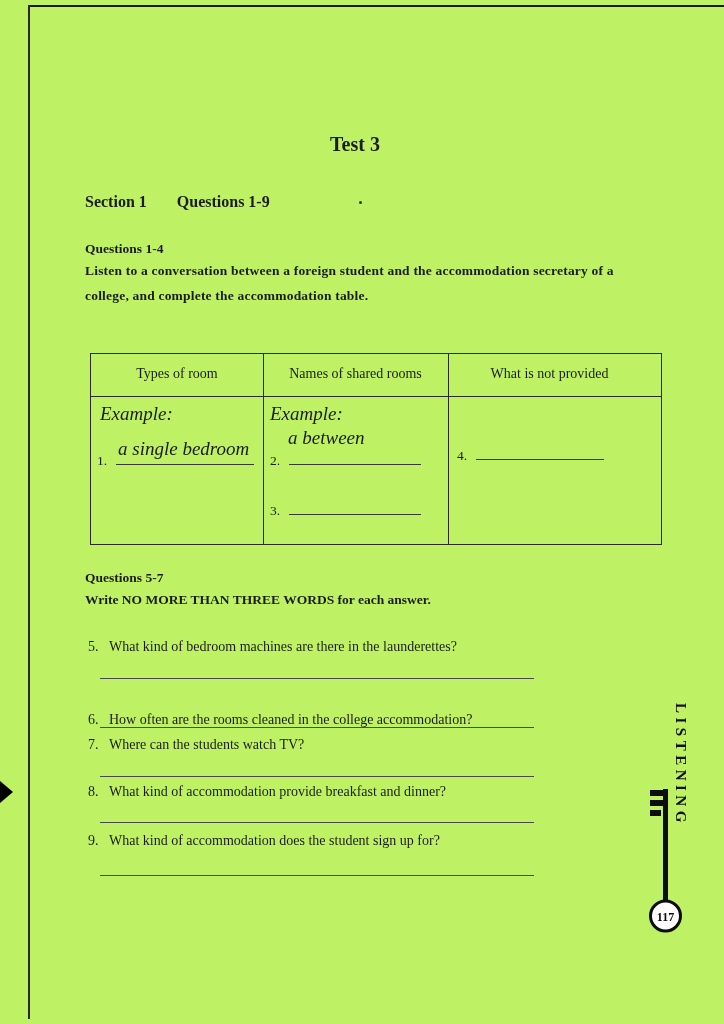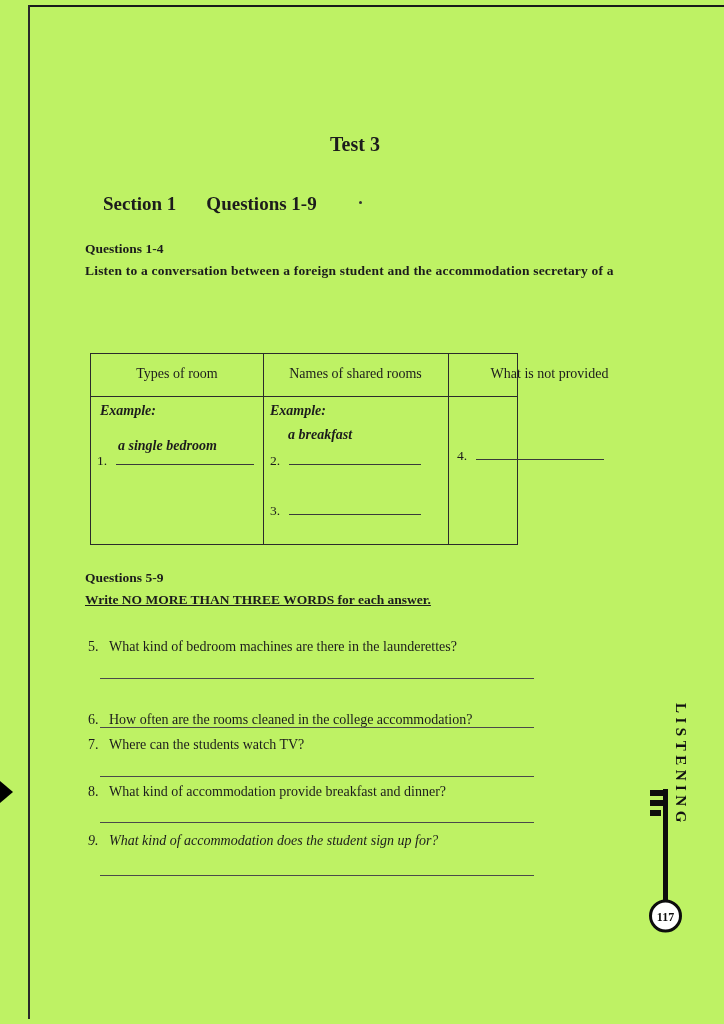--- a/index.html
+++ b/index.html
@@ -22,50 +22,50 @@
     border-left: 13px solid #000;
   }
   .stray-dot { position: absolute; left: 359px; top: 201px; width: 3px; height: 3px; background: #333; border-radius: 50%; }
 
   
   .title {
     position: absolute; left: 85px; top: 133px; width: 540px;
     text-align: center; font-size: 20px; font-weight: bold;
   }
   .section-heading {
-    position: absolute; left: 103px; top: 193px;
-    font-size: 19px; font-weight: bold;
+    position: absolute; left: 85px; top: 193px;
+    font-size: 16px; font-weight: bold;
   }
   .section-heading .range { margin-left: 30px; }
 
   .q14-heading { position: absolute; left: 85px; top: 241px; font-size: 13.5px; font-weight: bold; }
   .instr { position: absolute; left: 85px; font-size: 13.5px; font-weight: bold; letter-spacing: .2px; text-align: center; }
   .instr.l1 { top: 263px; }
   .instr.l2 { top: 288px; }
 
   .table-caption {
     position: absolute; left: 85px; top: 330px; width: 540px;
     text-align: center; font-size: 15px;
   }
 
   
   .acc-table {
-    position: absolute; left: 90px; top: 353px; width: 428px; height: 192px;
+    position: absolute; left: 90px; top: 353px; width: 572px; height: 192px;
     border: 1.5px solid #2b2b2b;
   }
   .acc-table .vline { position: absolute; top: 0; bottom: 0; width: 1.4px; background: #2b2b2b; }
   .acc-table .v1 { left: 172px; }
   .acc-table .v2 { left: 357px; }
   .acc-table .hline { position: absolute; left: 0; right: 0; top: 42px; height: 1.4px; background: #2b2b2b; }
   .acc-table .th { position: absolute; top: 12px; text-align: center; font-size: 14px; }
   .acc-table .th1 { left: 0; width: 172px; }
   .acc-table .th2 { left: 172px; width: 185px; }
   .acc-table .th3 { left: 371px; width: 175px; }
 
-  .ex-label, .ex-value { position: absolute; font-style: italic; font-size: 14px; font-weight: bold; }
+  .ex-label, .ex-value { position: absolute; font-style: italic; font-size: 19px; }
   .ex1-label { left: 9px;  top: 49px; }
   .ex1-value { left: 27px; top: 84px; }
   .ex2-label { left: 179px; top: 49px; }
   .ex2-value { left: 197px; top: 73px; }
 
   .blank-row { position: absolute; font-size: 13.5px; white-space: nowrap; }
   .blank-row .bnum { display: inline-block; }
   .blank {
     display: inline-block; height: 13px; margin-left: 9px;
     border-bottom: 1.2px solid #3a3a3a; vertical-align: baseline;
@@ -74,25 +74,25 @@
   .b1 .blank { width: 138px; }
   .b2 { left: 179px; top: 98px;  }
   .b2 .blank { width: 132px; }
   .b3 { left: 179px; top: 148px; }
   .b3 .blank { width: 132px; }
   .b4 { left: 366px; top: 93px;  }
   .b4 .blank { width: 128px; }
 
   
   .q59-heading { position: absolute; left: 85px; top: 570px; font-size: 13.5px; font-weight: bold; }
-  .q59-instr   { position: absolute; left: 85px; top: 592px; font-size: 13.5px; font-weight: bold; text-decoration: underline; }
+  .q59-instr   { position: absolute; left: 85px; top: 592px; font-size: 13.5px; font-weight: bold; }
 
   .qitem { position: absolute; left: 88px; width: 470px; font-size: 14px; white-space: nowrap; }
   .qitem .qnum  { display: inline-block; width: 21px; }
-  .q5 { top: 639px; } .q6 { top: 688px; margin-top: 24px; } .q7 { top: 737px; } .q8 { top: 784px; } .q9 { top: 833px; font-style: italic; }
+  .q5 { top: 639px; } .q6 { top: 688px; margin-top: 24px; } .q7 { top: 737px; } .q8 { top: 784px; } .q9 { top: 833px; }
 
   .ans-line { position: absolute; left: 100px; width: 434px; height: 0; border-top: 1.2px solid #4a4a4a; }
   .a5 { top: 678px; } .a6 { top: 727px; } .a7 { top: 776px; } .a8 { top: 822px; } .a9 { top: 875px; }
 
   
   .side-label {
     position: absolute; left: 672px; top: 703px; height: 145px;
     writing-mode: vertical-rl; font-weight: bold; font-size: 15px;
     letter-spacing: 4.5px; color: #111;
   }
@@ -109,52 +109,53 @@
   <div class="stray-dot"></div>
 
   <h1 class="title">Test 3</h1>
 
   <div class="section-heading">
     <span>Section 1</span><span class="range">Questions 1-9</span>
   </div>
 
   <div class="q14-heading">Questions 1-4</div>
   <div class="instr l1">Listen to a conversation between a foreign student and the accommodation secretary of a</div>
+  <div class="instr l2">college, and complete the accommodation table.</div>
 
 
   <div class="acc-table">
     <div class="vline v1"></div>
     <div class="vline v2"></div>
     <div class="hline"></div>
 
     <div class="th th1">Types of room</div>
     <div class="th th2">Names of shared rooms</div>
     <div class="th th3">What is not provided</div>
 
     <div class="ex-label ex1-label">Example:</div>
     <div class="ex-value ex1-value">a single bedroom</div>
     <div class="blank-row b1">
       <span class="bnum">1.</span><span class="blank"></span>
     </div>
 
     <div class="ex-label ex2-label">Example:</div>
-    <div class="ex-value ex2-value">a breakfast</div>
+    <div class="ex-value ex2-value">a between</div>
     <div class="blank-row b2">
       <span class="bnum">2.</span><span class="blank"></span>
     </div>
     <div class="blank-row b3">
       <span class="bnum">3.</span><span class="blank"></span>
     </div>
 
     <div class="blank-row b4">
       <span class="bnum">4.</span><span class="blank"></span>
     </div>
   </div>
 
-  <div class="q59-heading">Questions 5-9</div>
+  <div class="q59-heading">Questions 5-7</div>
   <div class="q59-instr">Write NO MORE THAN THREE WORDS for each answer.</div>
 
   <div class="qitem q5">
     <span class="qnum">5.</span><span class="qtext">What kind of bedroom machines are there in the launderettes?</span>
   </div>
   <div class="ans-line a5"></div>
 
   <div class="qitem q6">
     <span class="qnum">6.</span><span class="qtext">How often are the rooms cleaned in the college accommodation?</span>
   </div>

